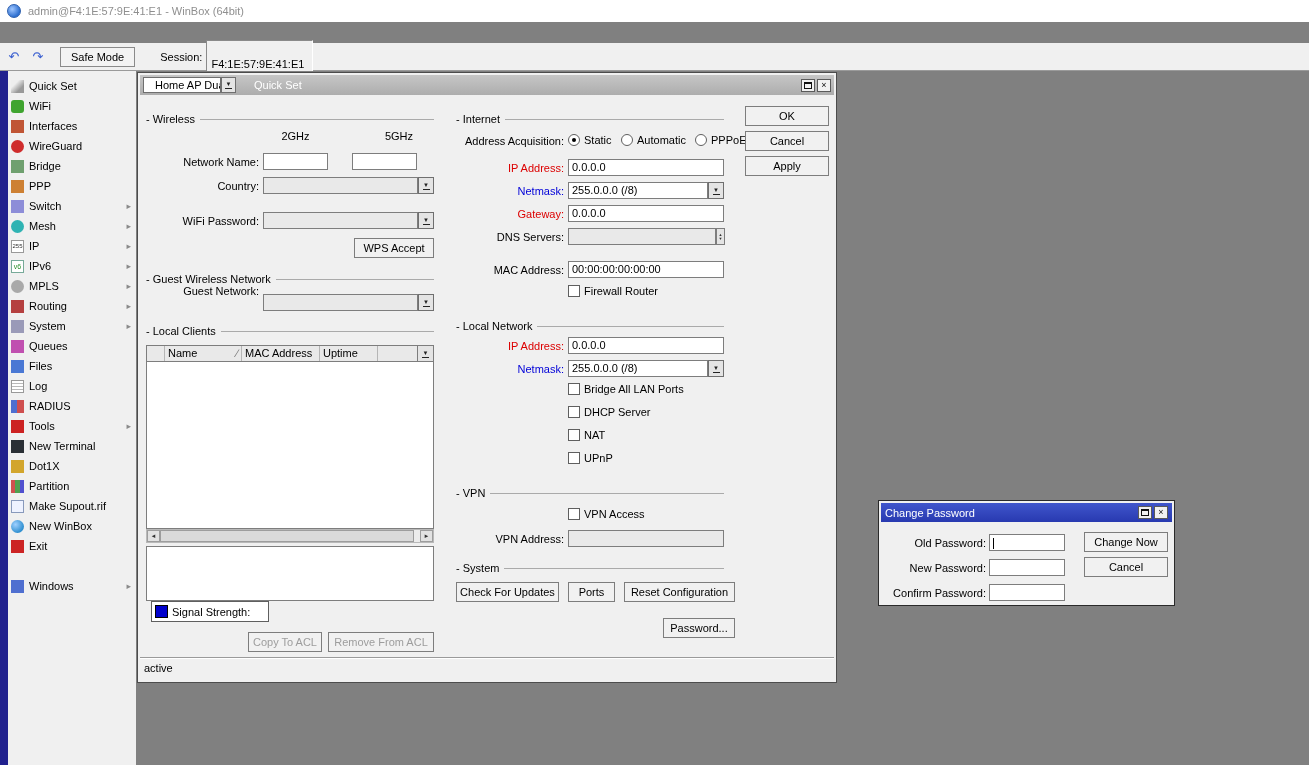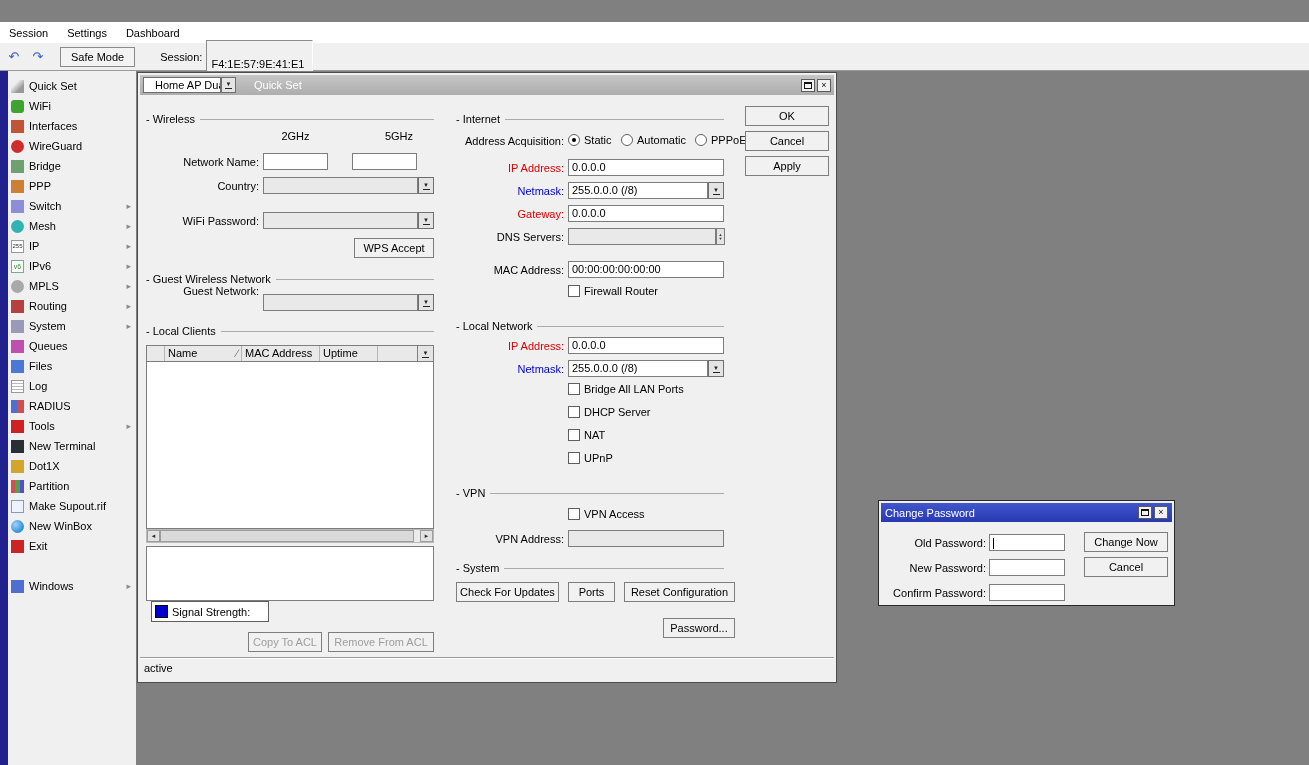--- a/index.html
+++ b/index.html
@@ -96,26 +96,25 @@
   .caret{display:inline-block;width:1px;height:11px;background:#000;vertical-align:middle}
   
   .cp-dialog{position:absolute;left:878px;top:429px;width:297px;height:106px;background:#f0f0f0;border:1px solid #2a2a2a}
   .cp-titlebar{position:absolute;left:2px;top:2px;width:291px;height:19px;background:linear-gradient(#4056cc,#2839b0);display:flex;align-items:center;padding:0 4px;color:#fff}
 </style>
 </head>
 <body>
 
 <div class="screen">
 
-
-  <div class="menubar">
-    <span>Session</span>
-    <span>Settings</span>
-    <span>Dashboard</span>
+  <div class="app-titlebar">
+    <span class="globe"></span>
+    <span class="app-title">admin@F4:1E:57:9E:41:E1 - WinBox (64bit)</span>
   </div>
+
 
   <div class="toolbar">
     <span class="tb-btn">
         <span>↶</span>
       </span>
     <span class="tb-btn">
         <span>↷</span>
       </span>
     <span class="safe-mode">Safe Mode</span>
     <span class="sess-lbl">Session:</span>

